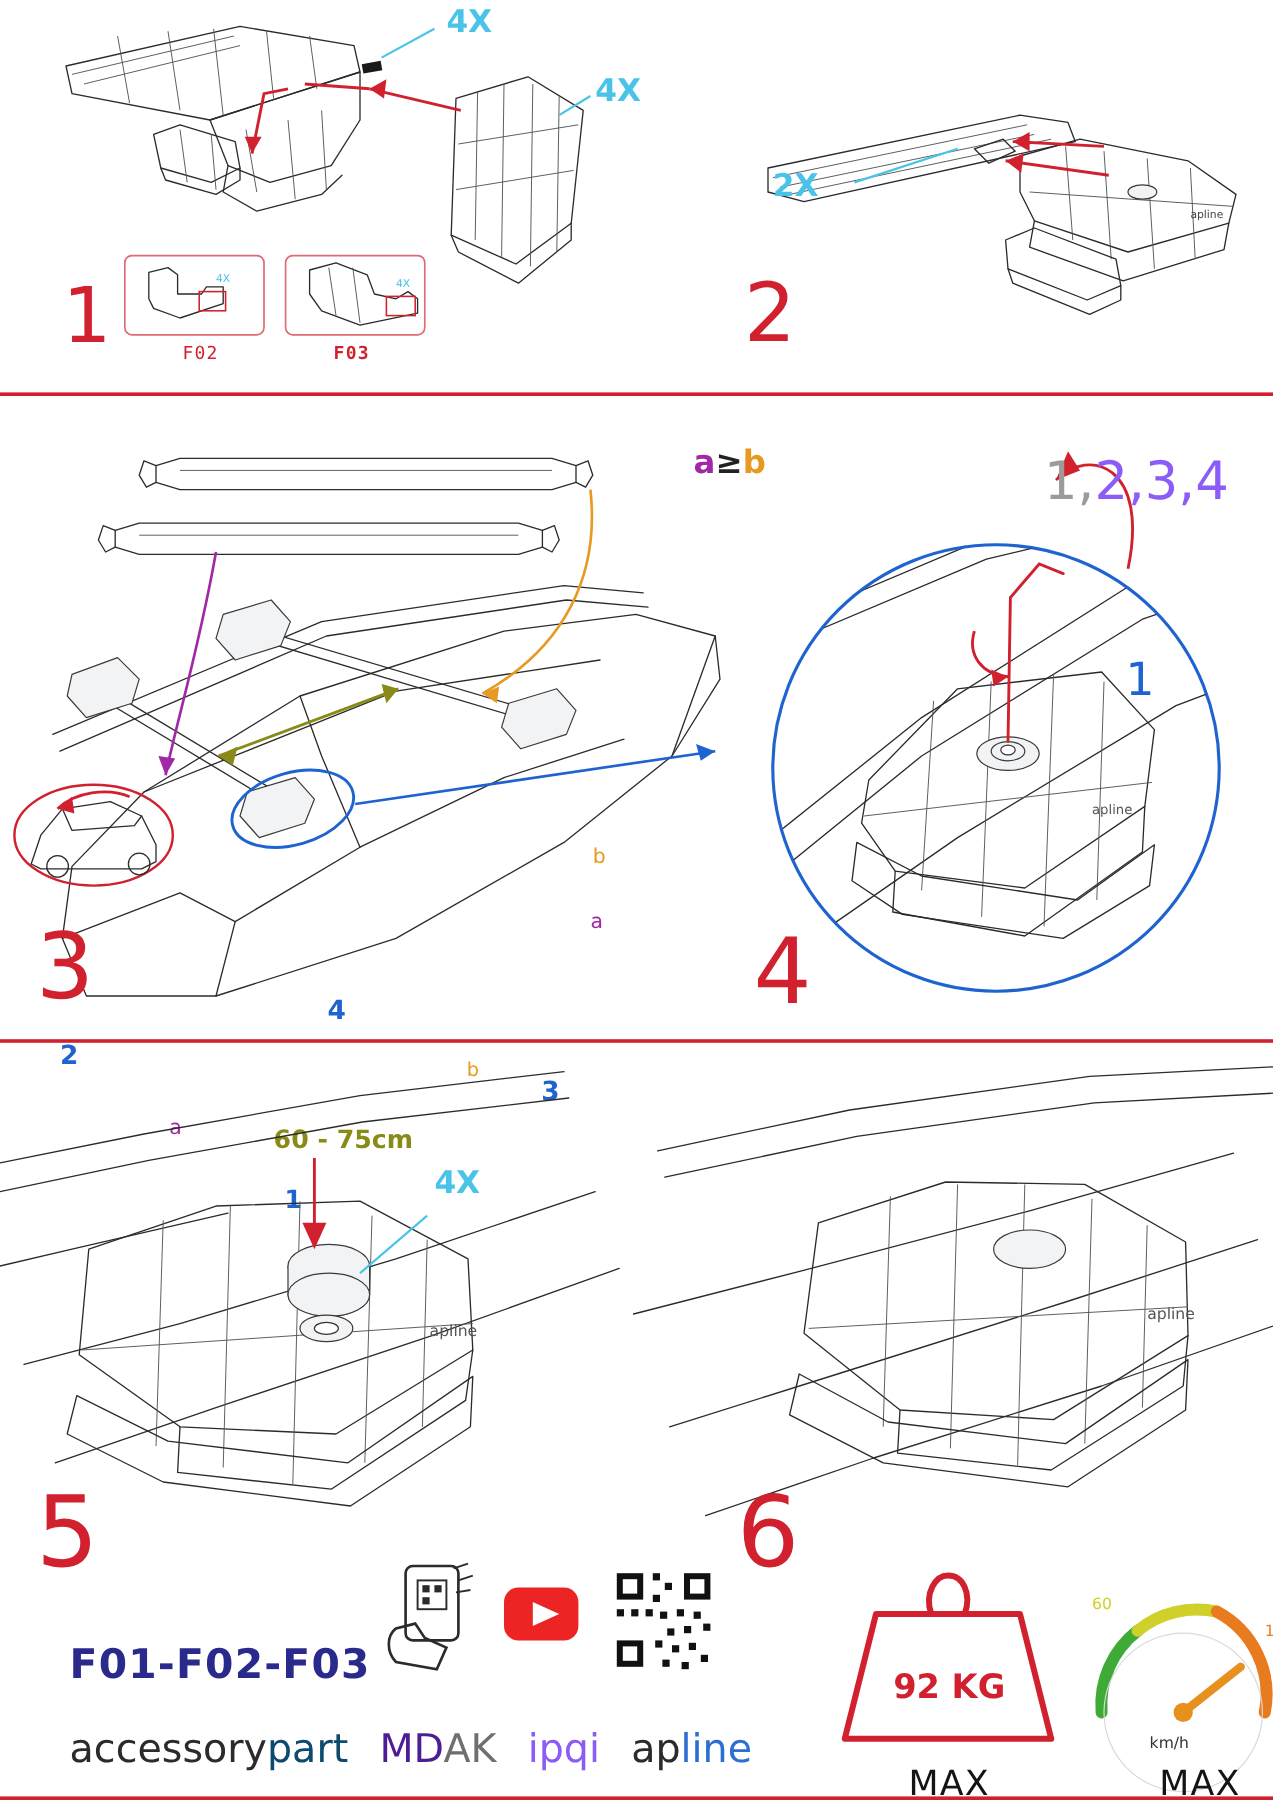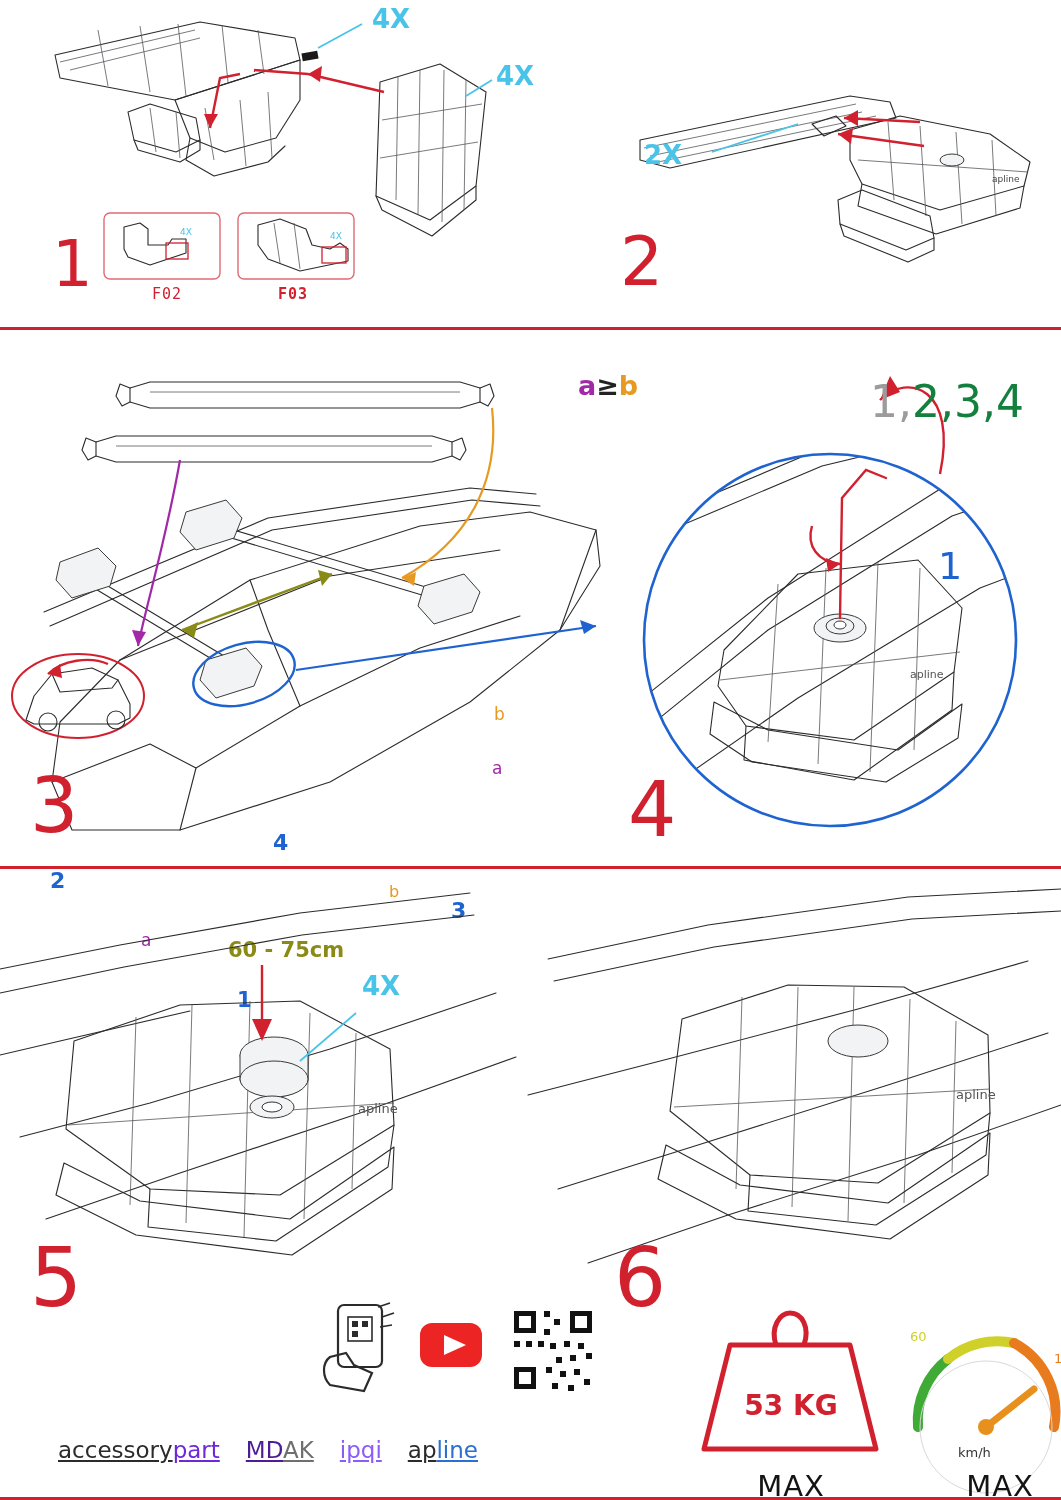--- a/index.html
+++ b/index.html
@@ -67,23 +67,22 @@
     letter-spacing: 1px;
   }
   .brandrow {
     position: absolute;
     display: flex;
     align-items: baseline;
     gap: 26px;
   }
   .logo-txt {
     font-family: "DejaVu Sans", sans-serif;
-    font-size: 23px;
+    font-size: 33px;
     color: #3a3a3a;
-    text-decoration: underline;
   }
   .maxlabel {
     position: absolute;
     font-family: "DejaVu Sans", sans-serif;
     font-size: 29px;
     color: #141414;
     letter-spacing: 1px;
   }
 </style>
 </head>
@@ -310,21 +309,21 @@
         <path d="M222 234 L208 228 L210 242 Z" fill="#d1212f"></path>
 
         <text x="292" y="348" font-size="11" fill="#555" font-family="DejaVu Sans, sans-serif">apline</text>
       </g>
 
       <path class="arrow-red" d="M322 144 C 340 58, 290 42, 262 70" stroke-width="4" fill="none"></path>
       <path d="M262 70 L282 62 L272 46 Z" fill="#d1212f"></path>
     </svg>
     <div class="panel" style="left:252px;top:46px;display:flex;align-items:baseline;font-family:'DejaVu Sans',sans-serif;font-size:44px;font-weight:400;">
       <span style="color:#9b9b9b;">1,</span>
-      <span style="color:#15803d;">2,3,4</span>
+      <span style="color:#8b5cf6;">2,3,4</span>
     </div>
     <div class="lbl" style="left:320px;top:214px;font-size:38px;color:#1f63d0;">1</div>
     <div class="stepnum" style="left:10px;top:442px;font-size:76px;">4</div>
   </div>
 
   <div class="panel" style="left:0;top:869px;width:528px;height:628px;">
     <svg width="528" height="400" viewBox="0 0 528 400" style="position:absolute;left:0;top:20px;">
 
       <path class="drawline" d="M0 80 L120 56 L300 24 L470 4"></path>
       <path class="drawline" d="M0 104 L124 78 L302 46 L474 26"></path>
@@ -352,20 +351,21 @@
       <path class="arrow-red" d="M262 76 L262 140" stroke-width="4"></path>
       <path d="M262 152 L252 130 L272 130 Z" fill="#d1212f"></path>
 
       <path class="arrow-cyan" d="M300 172 L356 124"></path>
 
       <text x="358" y="224" font-size="13" fill="#555" font-family="DejaVu Sans, sans-serif">apline</text>
     </svg>
     <div class="qty" style="left:362px;top:102px;">4X</div>
     <div class="stepnum" style="left:30px;top:368px;font-size:82px;">5</div>
 
+    <div class="lbl" style="left:58px;top:498px;font-size:34px;font-weight:700;color:#2a2a8c;font-family:'DejaVu Sans',sans-serif;letter-spacing:1px;">F01-F02-F03</div>
 
     <svg width="280" height="96" style="position:absolute;left:320px;top:432px;">
 
       <g>
         <rect x="18" y="4" width="44" height="62" rx="6" fill="none" stroke="#2b2b2b" stroke-width="2.2"></rect>
         <rect x="28" y="16" width="24" height="24" fill="none" stroke="#2b2b2b" stroke-width="1.6"></rect>
         <rect x="32" y="20" width="6" height="6" fill="#2b2b2b"></rect>
         <rect x="42" y="20" width="6" height="6" fill="#2b2b2b"></rect>
         <rect x="32" y="30" width="6" height="6" fill="#2b2b2b"></rect>
         <path d="M58 6 L70 2 M62 16 L74 12 M60 26 L72 24" stroke="#2b2b2b" stroke-width="1.6" fill="none"></path>
@@ -401,21 +401,21 @@
         <rect x="240" y="70" width="6" height="6" fill="#111"></rect>
         <rect x="254" y="68" width="6" height="6" fill="#111"></rect>
         <rect x="264" y="78" width="6" height="6" fill="#111"></rect>
         <rect x="232" y="82" width="6" height="6" fill="#111"></rect>
         <rect x="248" y="84" width="6" height="6" fill="#111"></rect>
       </g>
     </svg>
 
     <div class="brandrow" style="left:58px;top:568px;">
       <div>
-        <span class="logo-txt" style="color:#2b2b2b;">accessory</span><span class="logo-txt" style="color:#6d28d9;">part</span>
+        <span class="logo-txt" style="color:#2b2b2b;">accessory</span><span class="logo-txt" style="color:#0c4a6e;">part</span>
       </div>
       <div>
         <span class="logo-txt" style="color:#4c1d95;">MD</span><span class="logo-txt" style="color:#6f6f6f;">AK</span>
       </div>
       <div>
         <span class="logo-txt" style="color:#8b5cf6;">ipqi</span>
       </div>
       <div>
         <span class="logo-txt" style="color:#2b2b2b;">ap</span><span class="logo-txt" style="color:#2a6fd1;margin-top:46px;">line</span>
       </div>
@@ -444,21 +444,21 @@
 
       <ellipse cx="330" cy="152" rx="30" ry="16" class="drawfill-g"></ellipse>
       <text x="428" y="210" font-size="13" fill="#555" font-family="DejaVu Sans, sans-serif">apline</text>
     </svg>
     <div class="stepnum" style="left:86px;top:368px;font-size:82px;">6</div>
 
     <svg width="200" height="170" style="position:absolute;left:162px;top:432px;">
       <path d="M40 44 L160 44 L186 148 L14 148 Z" fill="none" stroke="#d1212f" stroke-width="5" stroke-linejoin="round"></path>
       <path d="M86 44 C 80 26, 90 12, 100 12 C 112 12, 120 26, 114 44" fill="none" stroke="#d1212f" stroke-width="5"></path>
     </svg>
-    <div class="lbl" style="left:196px;top:520px;width:134px;text-align:center;font-size:28px;font-weight:700;color:#d1212f;font-family:'DejaVu Sans',sans-serif;">53 KG</div>
+    <div class="lbl" style="left:196px;top:520px;width:134px;text-align:center;font-size:28px;font-weight:700;color:#d1212f;font-family:'DejaVu Sans',sans-serif;">92 KG</div>
     <div class="maxlabel" style="left:196px;top:600px;width:134px;text-align:center;">MAX</div>
 
     <svg width="210" height="180" style="position:absolute;left:368px;top:428px;">
       <path d="M22 130 A 78 78 0 0 1 52 62" fill="none" stroke="#3faa36" stroke-width="10" stroke-linecap="round"></path>
       <path d="M52 62 A 78 78 0 0 1 118 46" fill="none" stroke="#cfd029" stroke-width="10" stroke-linecap="round"></path>
       <path d="M118 46 A 78 78 0 0 1 158 130" fill="none" stroke="#e87b1e" stroke-width="10" stroke-linecap="round"></path>
       <circle cx="90" cy="130" r="66" fill="none" stroke="#d9d9d9" stroke-width="1"></circle>
       <circle cx="90" cy="130" r="8" fill="#e8901e"></circle>
       <path d="M90 130 L138 92" stroke="#e8901e" stroke-width="7" stroke-linecap="round"></path>
       <text x="14" y="44" font-size="13" fill="#cfd029" font-family="DejaVu Sans, sans-serif">60</text>

